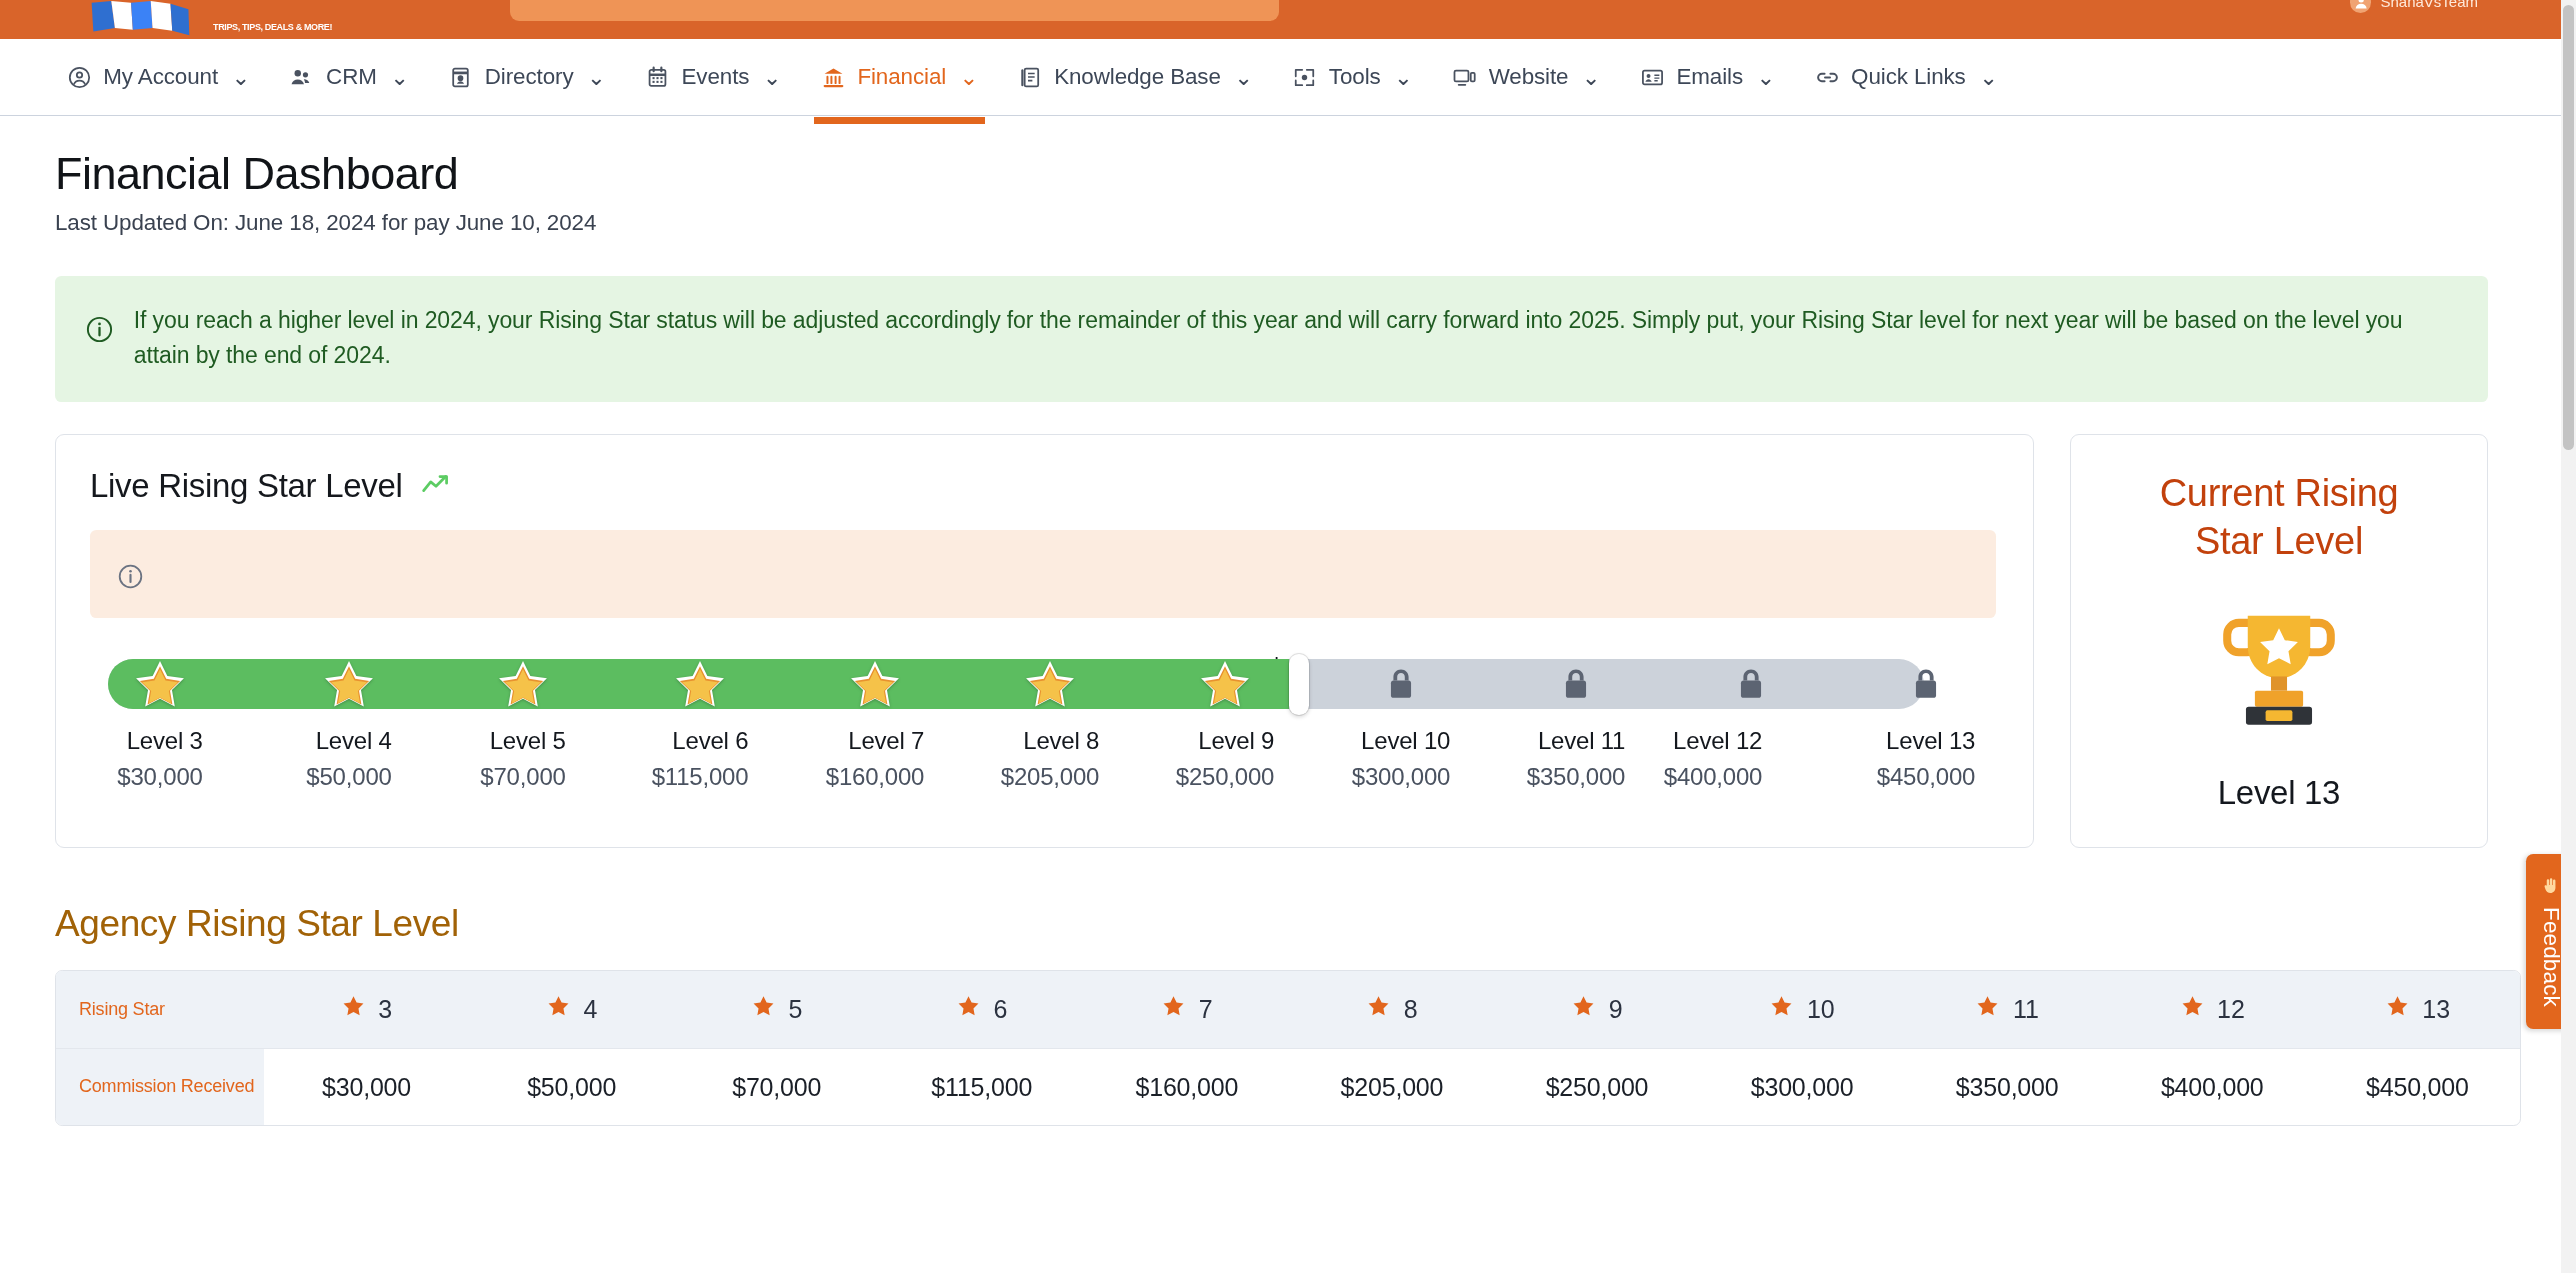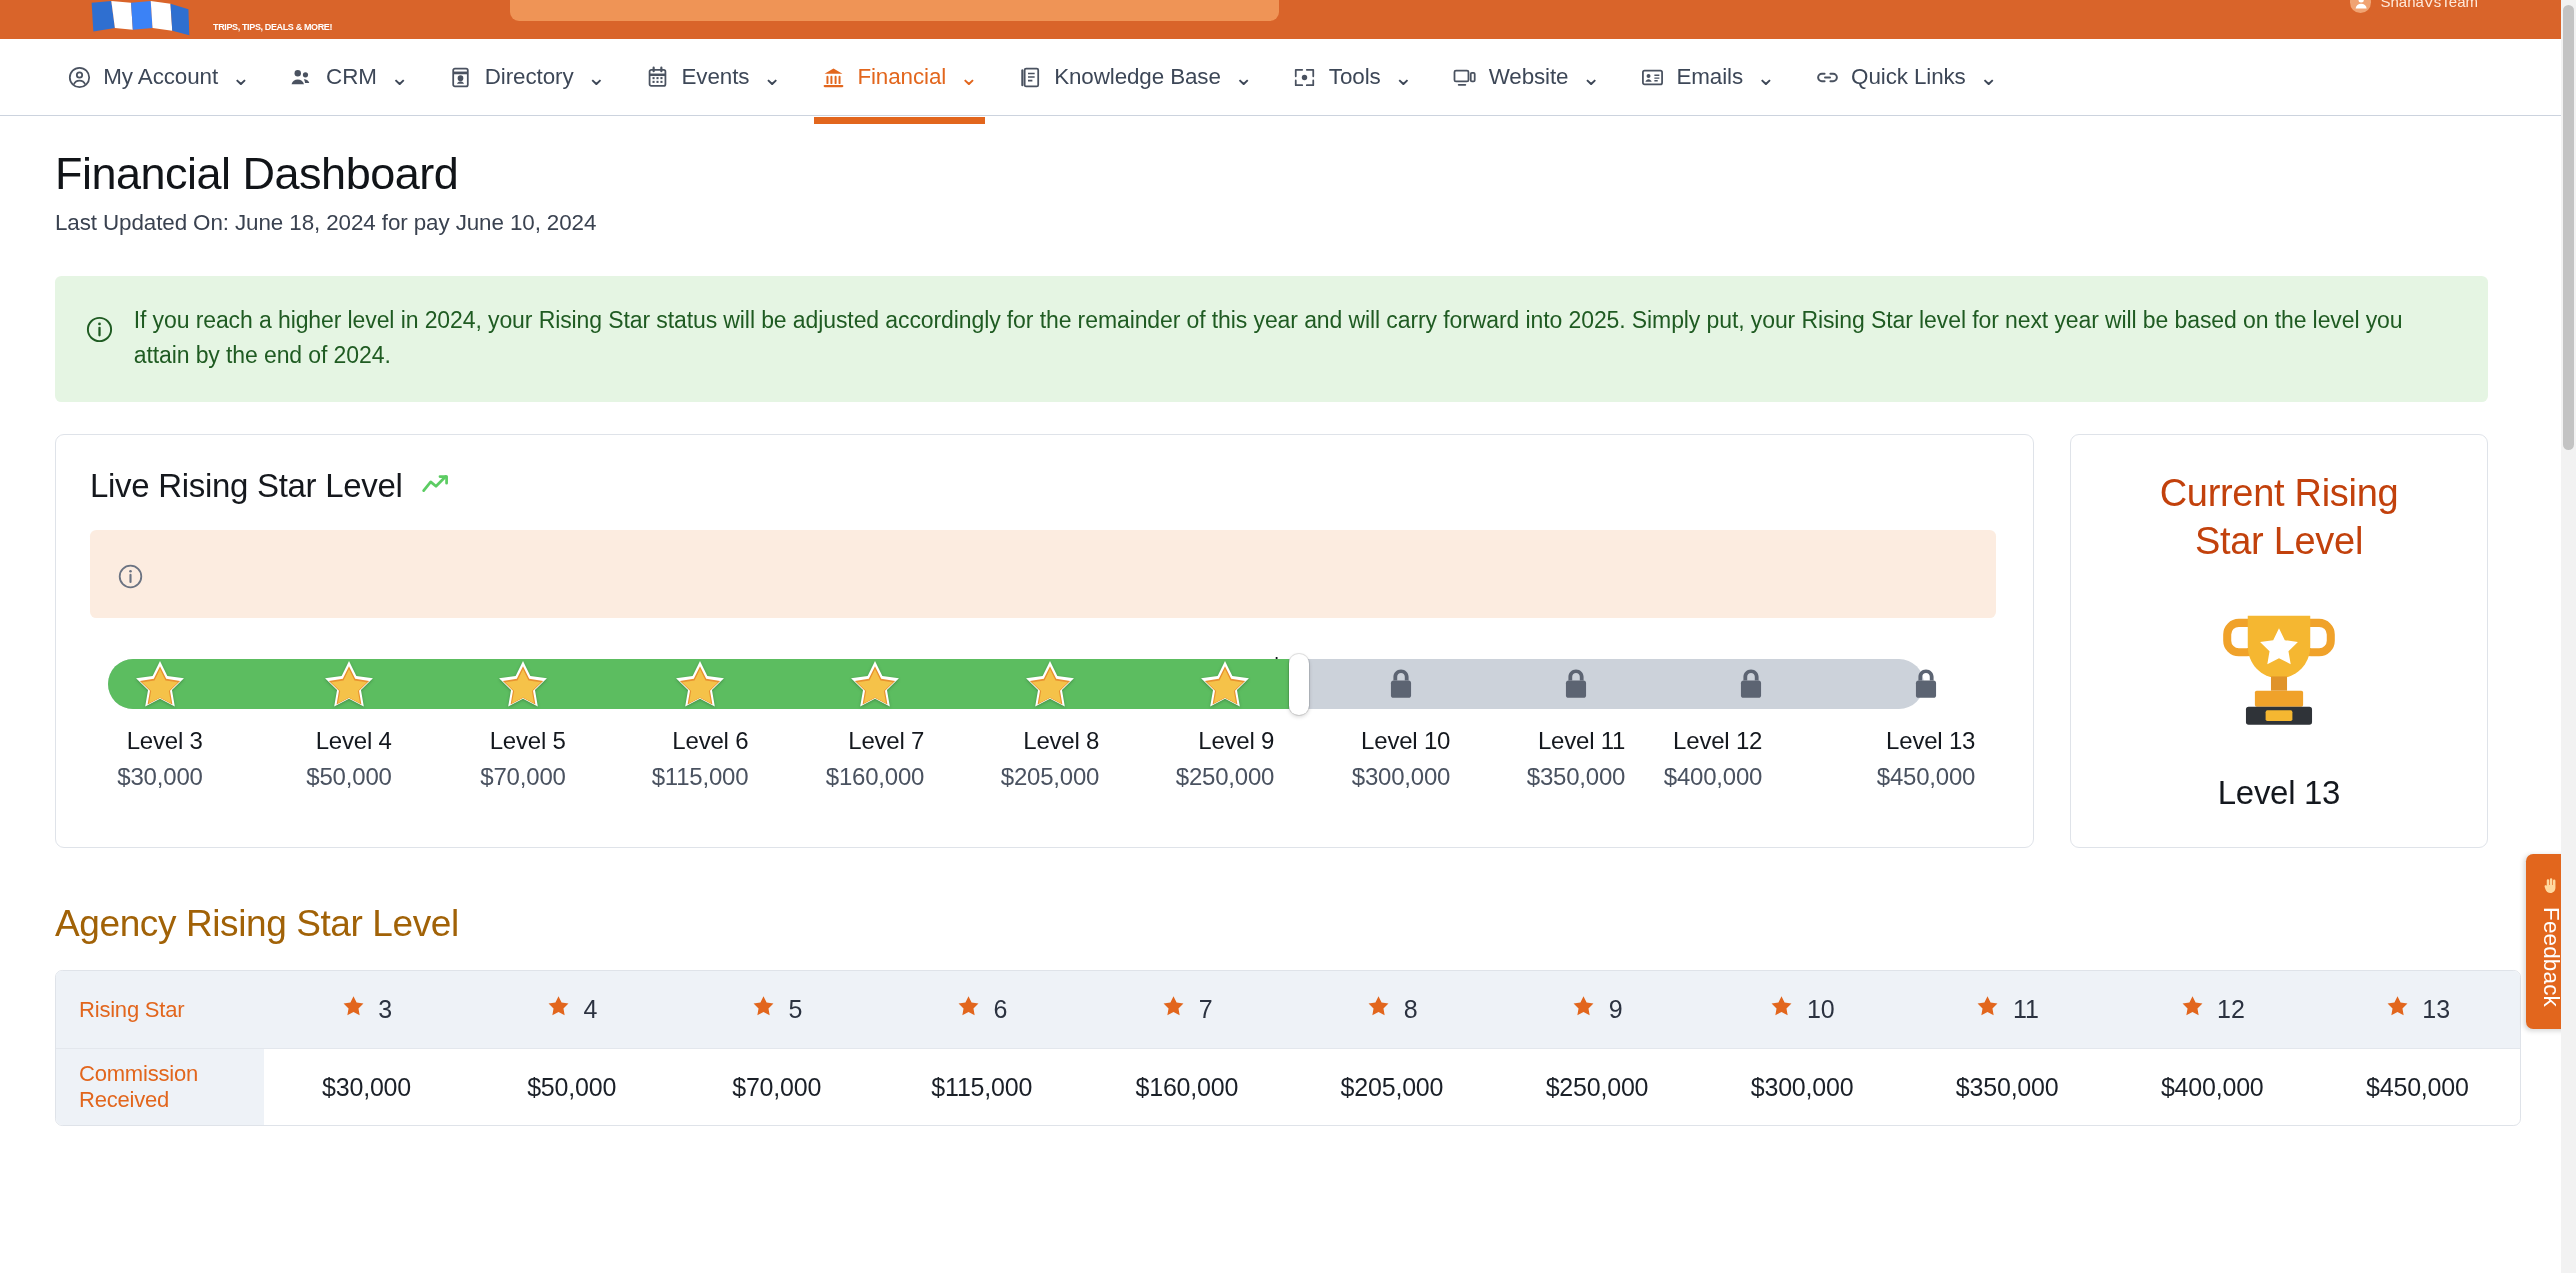--- a/index.html
+++ b/index.html
@@ -296,21 +296,21 @@
     padding: 0;
     height: 77px;
     vertical-align: middle;
   }
   table.agency thead tr { background: #eef2f7; }
   table.agency th.rowhead, table.agency td.rowhead {
     background: #eef2f7;
     color: #e2661d;
     text-align: left;
     padding-left: 23px;
-    font-size: 22px;
+    font-size: 18px;
     letter-spacing: -0.2px;
     width: 208px;
     line-height: 1.18;
   }
   table.agency th .hcell {
     display: flex; align-items: center; justify-content: center; gap: 12.5px;
     font-size: 25px; color: #2b3240;
   }
   table.agency tbody td {
     font-size: 25px;

